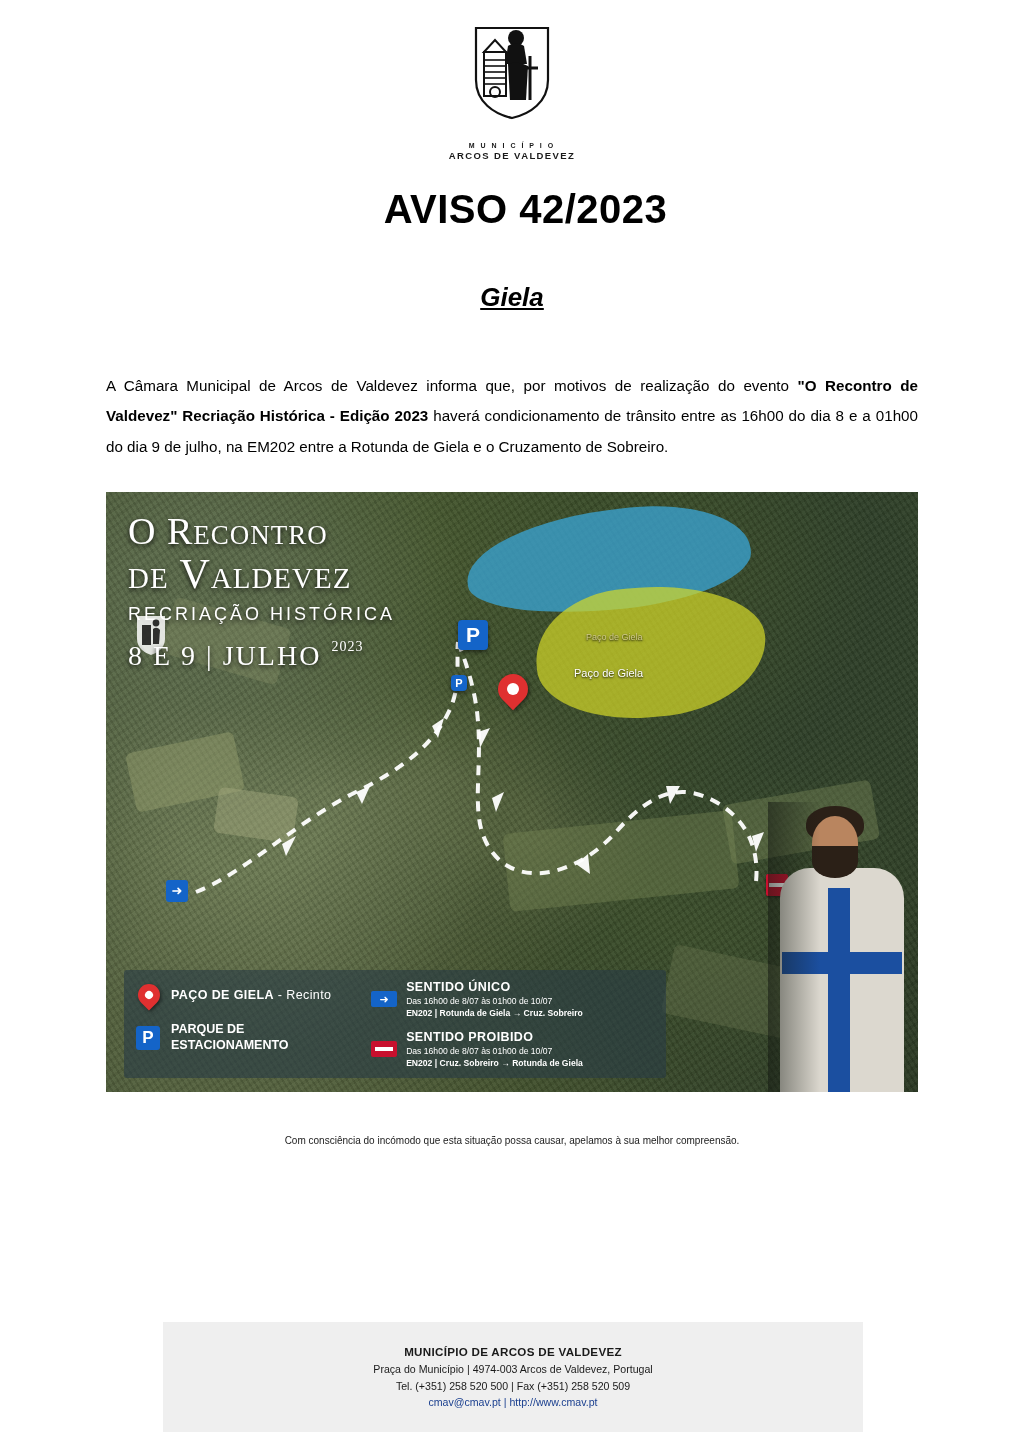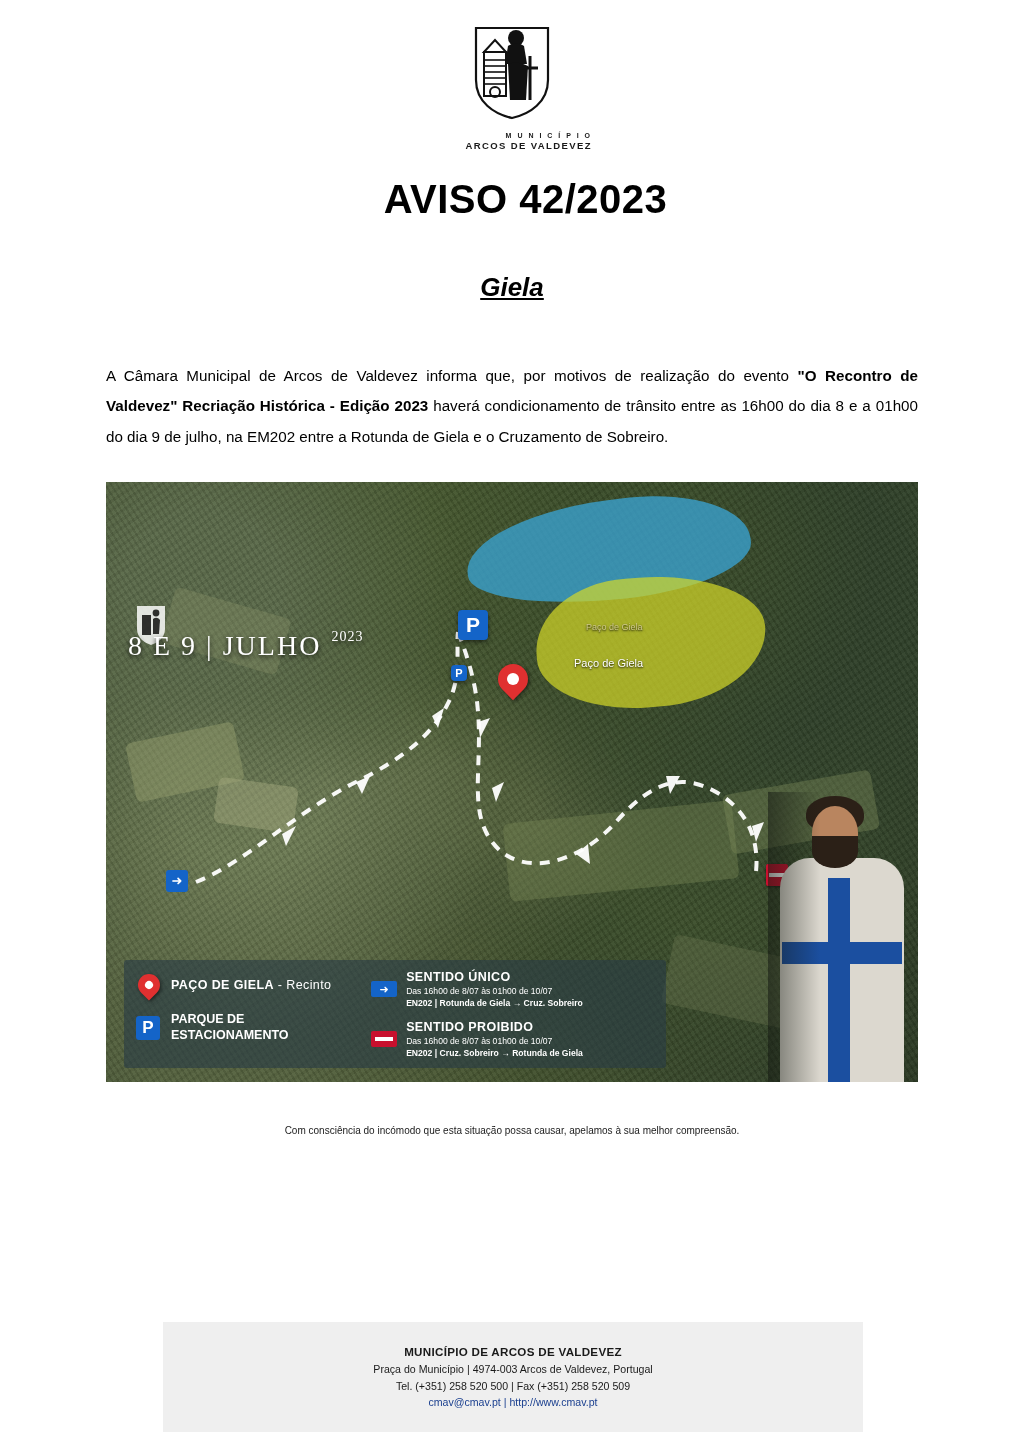--- a/index.html
+++ b/index.html
@@ -31,26 +31,25 @@
     text-align: center;
   }
   .crest {
     width: 132px;
     height: 108px;
     margin: 0 auto;
     position: relative;
   }
   .crest svg { display: block; }
   .crest-caption {
-    margin-top: 2px;
+    margin-top: 12px;
     font-size: 7px;
     letter-spacing: 2px;
     color: #1a1a1a;
     font-weight: bold;
-    text-align: right;
   }
   .crest-caption .l2 {
     display: block;
     font-size: 9.5px;
     letter-spacing: 1.4px;
     margin-top: 1px;
   }
 
   
   h1.aviso {
@@ -493,20 +492,30 @@
         <polygon points="250,300 264,294 256,312"></polygon>
         <polygon points="326,234 338,226 332,246"></polygon>
         <polygon points="372,240 384,236 374,256"></polygon>
         <polygon points="386,306 398,300 390,320"></polygon>
         <polygon points="470,372 482,362 484,382"></polygon>
         <polygon points="560,294 574,294 564,312"></polygon>
         <polygon points="646,344 658,340 650,360"></polygon>
       </g>
     </svg>
 
+    <div class="poster-title">
+      <span class="l1">
+        <span>O R</span><span class="small">ECONTRO</span>
+      </span>
+      <span class="l2">
+        <span class="small">DE</span>
+        <span>V</span><span class="small">ALDEVEZ</span>
+      </span>
+      <span class="l3">RECRIAÇÃO HISTÓRICA</span>
+    </div>
 
     <div class="poster-crest">
       <svg width="46" height="46" viewBox="0 0 46 46" xmlns="http://www.w3.org/2000/svg">
         <path d="M9 4 H37 V27 C37 36 29 41 23 43 C17 41 9 36 9 27 Z" fill="#ffffff" opacity="0.9"></path>
         <rect x="14" y="13" width="9" height="20" fill="#2b2b2b"></rect>
         <circle cx="28" cy="11" r="3.4" fill="#2b2b2b"></circle>
         <path d="M25 17 q4 -3 7 1 l-1 14 h-6 z" fill="#2b2b2b"></path>
       </svg>
     </div>
 

